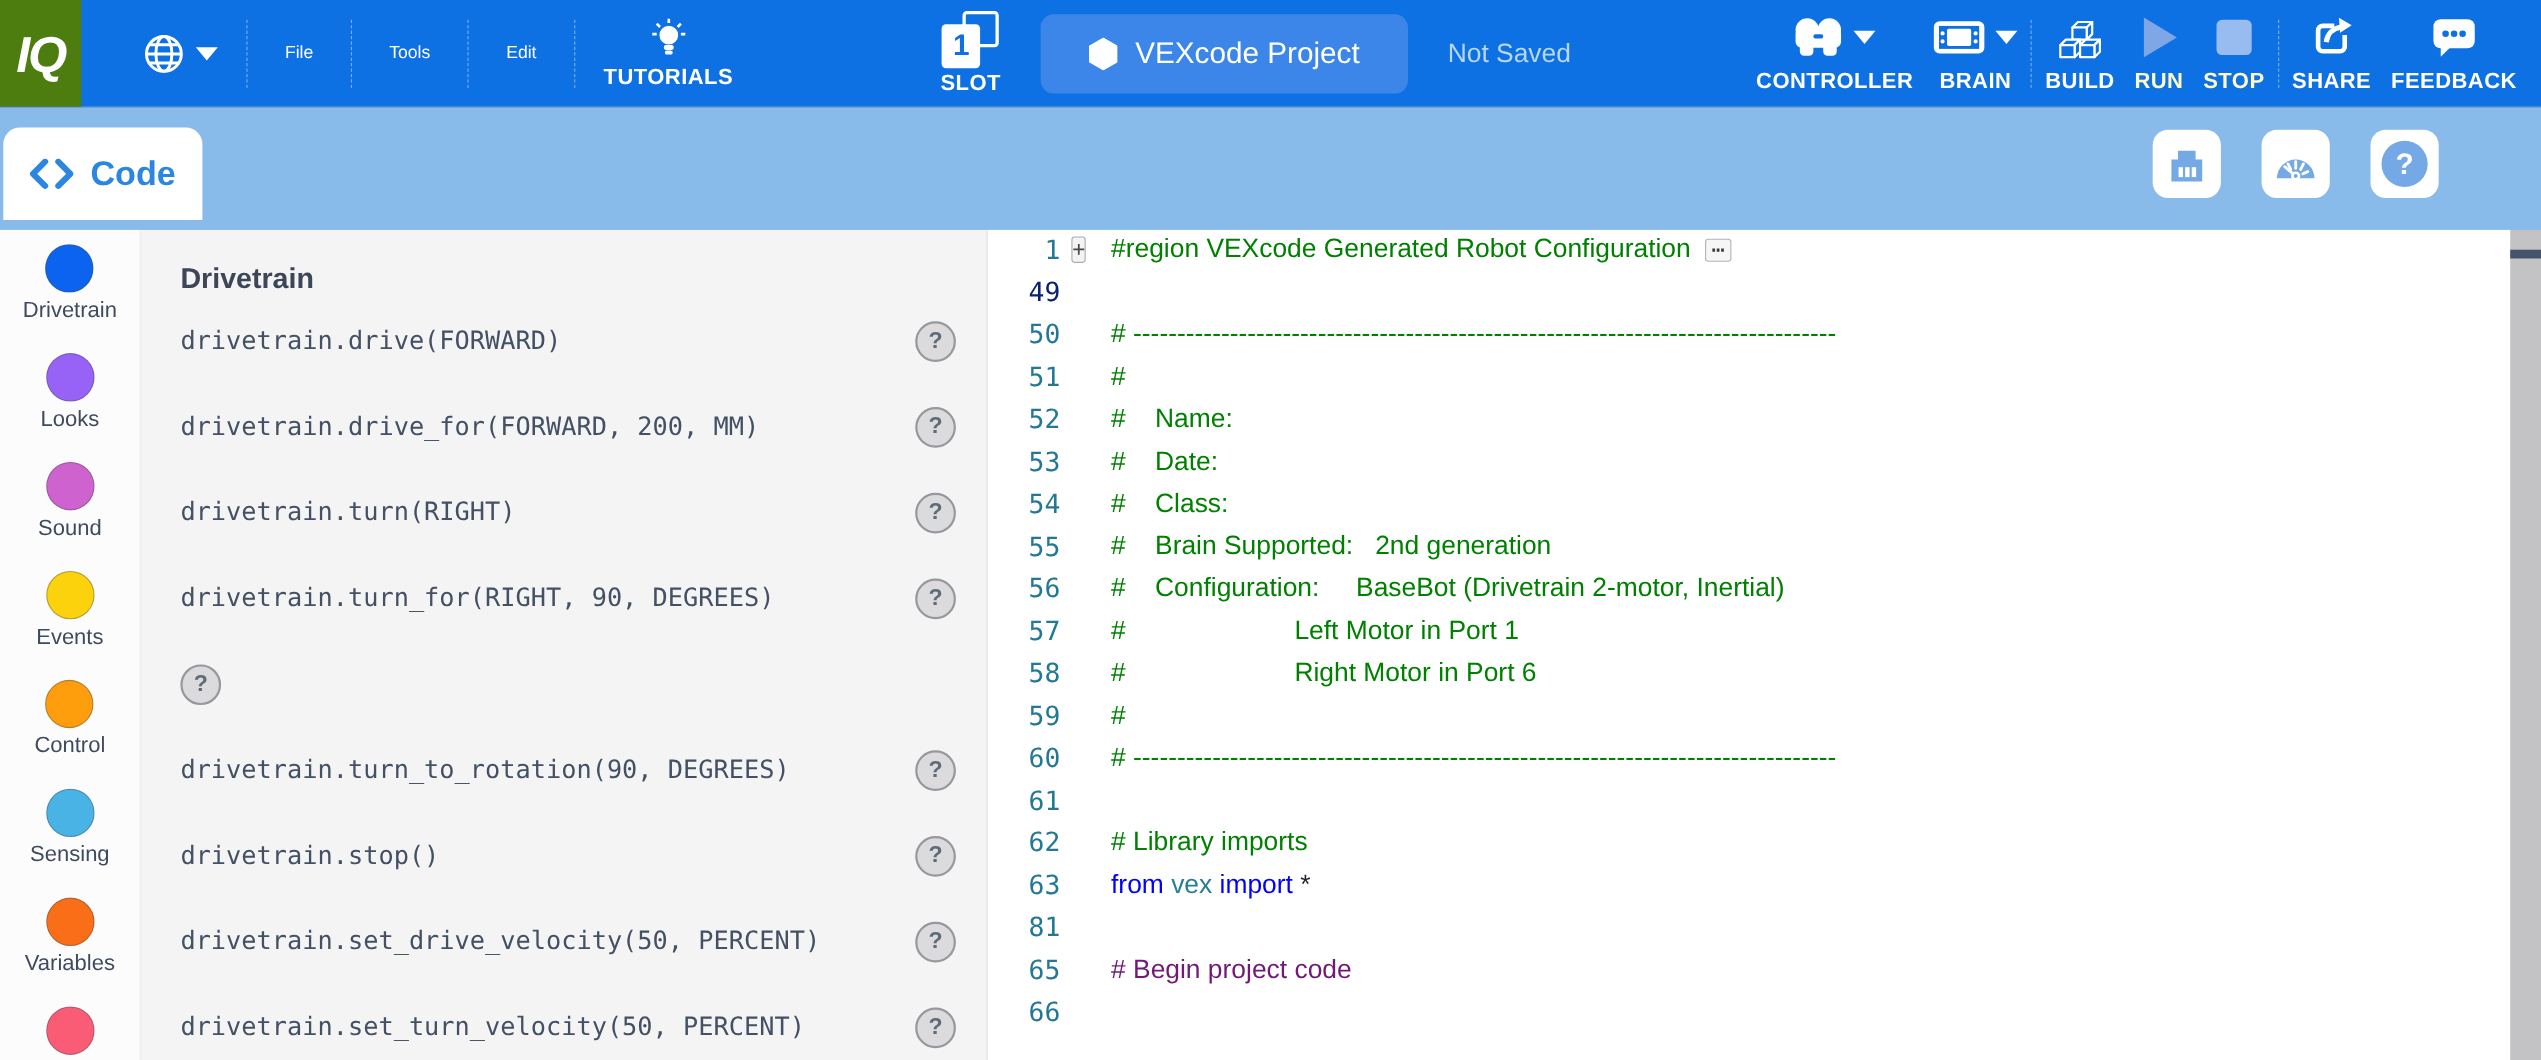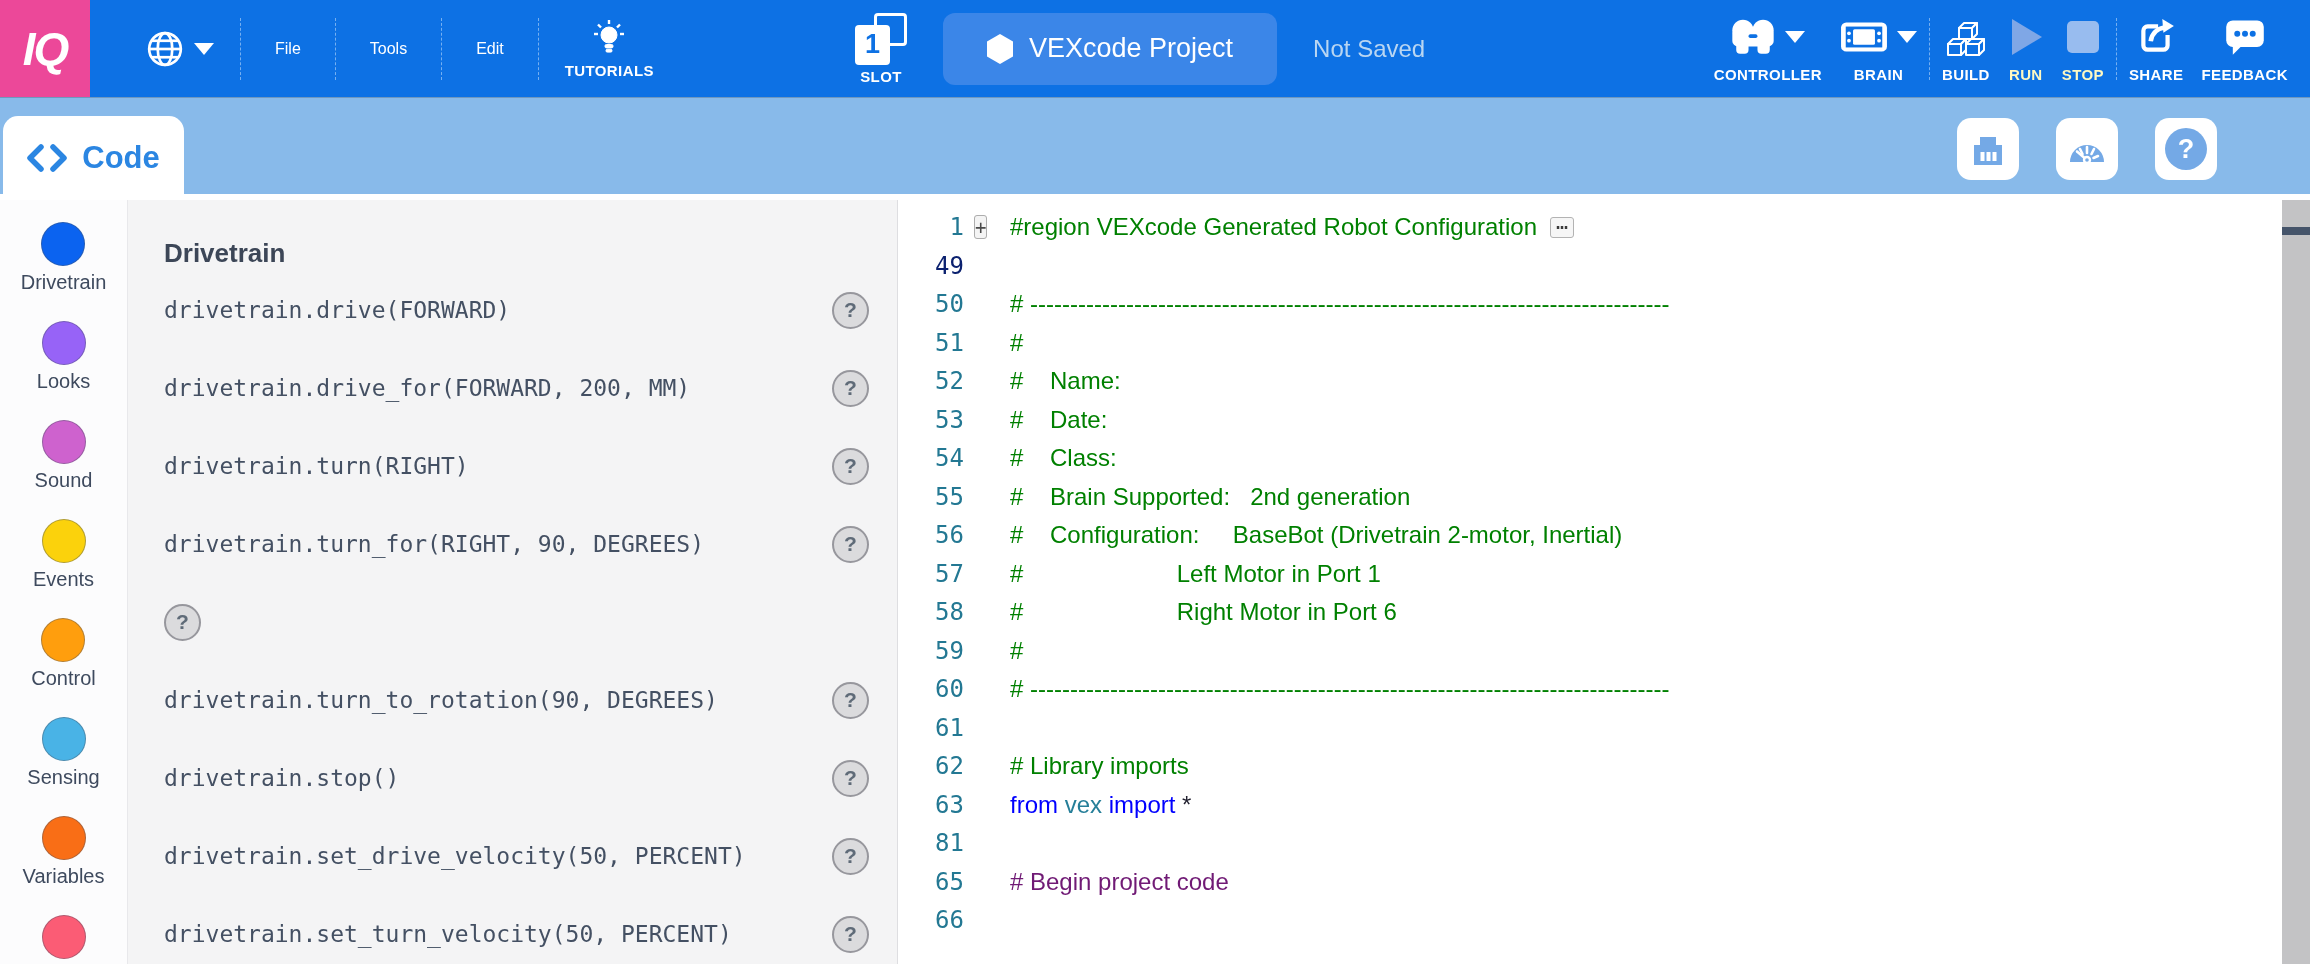--- a/index.html
+++ b/index.html
@@ -8,47 +8,47 @@
     position:relative; width:2310px; height:964px; overflow:hidden;
     font-family:"Liberation Sans", sans-serif; background:#fff;
   }
   
   .topbar{
     position:absolute; left:0; top:0; width:2310px; height:97px;
     background:#0D71E4; color:#fff; display:flex; align-items:stretch;
     box-shadow:0 1px 0 rgba(0,0,0,.18); z-index:5;
   }
   .logo-tile{
-    width:90px; background:#ec4899; display:flex; align-items:center; justify-content:center;
+    width:74px; background:#4d7c0f; display:flex; align-items:center; justify-content:center;
     font-weight:bold; font-style:italic; font-size:46px; letter-spacing:-2px;
   }
   .menu-zone{ display:flex; align-items:center; margin-left:30px; }
   .tb-sep{ width:0; border-left:1px dashed rgba(205,228,252,.55); height:62px; }
   .globe-wrap{ display:flex; align-items:center; gap:10px; padding:0 26px; cursor:pointer; }
   .menu-item{ font-size:16px; padding:0 34px; height:97px; display:flex; align-items:center; cursor:pointer; }
   .tutorials{ display:flex; flex-direction:column; align-items:center; justify-content:center; gap:5px; padding:0 26px; height:97px; cursor:pointer; }
-  .tb-small-label{ font-size:15px; font-weight:bold; letter-spacing:.4px; }
+  .tb-small-label{ font-size:20px; font-weight:bold; letter-spacing:.4px; }
   .caret{ width:0; height:0; border-left:10px solid transparent; border-right:10px solid transparent; border-top:12px solid #fff; }
   .center-group{ position:absolute; left:855px; top:0; height:97px; display:flex; align-items:center; gap:36px; }
   .slot{ display:flex; flex-direction:column; align-items:center; gap:3px; cursor:pointer; }
   .slot-icon{ position:relative; width:52px; height:52px; }
   .slot-back{ position:absolute; right:0; top:0; width:33px; height:33px; border:3.5px solid #fff; border-radius:4px; }
   .slot-front{ position:absolute; left:0; bottom:0; width:35px; height:40px; background:#fff; border-radius:4px;
     color:#0D71E4; font-weight:bold; font-size:27px; display:flex; align-items:center; justify-content:center; }
   .project-btn{
     height:72px; background:#3B86E8; border-radius:12px; display:flex; align-items:center; gap:16px;
     padding:0 44px; font-size:27px; color:#fff; cursor:pointer; border:none;
   }
   .save-status{ font-size:24px; color:#B9D6F2; }
   .right-group{ position:absolute; right:16px; top:0; height:97px; display:flex; align-items:center; gap:6px; }
   .tb-item{ display:flex; flex-direction:column; align-items:center; justify-content:center; gap:7px; height:97px; cursor:pointer; padding:0 6px; }
   .icon-row{ display:flex; align-items:center; gap:9px; height:44px; }
   .tb-item.disabled .tb-small-label{ color:#fef9c3; }
   
-  .subbar{ position:absolute; left:0; top:97px; width:2310px; height:97px; background:#88BAEA; z-index:4; }
+  .subbar{ position:absolute; left:0; top:97px; width:2310px; height:112px; background:#88BAEA; z-index:4; }
   .code-tab{
     position:absolute; left:3px; top:19px; width:181px; height:84px; background:#fff;
     border-radius:15px 15px 0 0; display:flex; align-items:center; justify-content:center; gap:15px;
     color:#2B86E2; font-size:31px; font-weight:600; cursor:pointer;
   }
   .subbar-btns{ position:absolute; right:93px; top:21px; display:flex; gap:37px; }
   .sq-btn{ width:62px; height:62px; background:#fff; border:none; border-radius:14px; display:flex; align-items:center; justify-content:center; cursor:pointer; }
   .help-circle{ width:42px; height:42px; border-radius:50%; background:#74A9E6; color:#fff; font-size:27px; font-weight:bold; display:flex; align-items:center; justify-content:center; }
   
   .main{ position:absolute; left:0; top:200px; width:2310px; height:764px; display:flex; }

